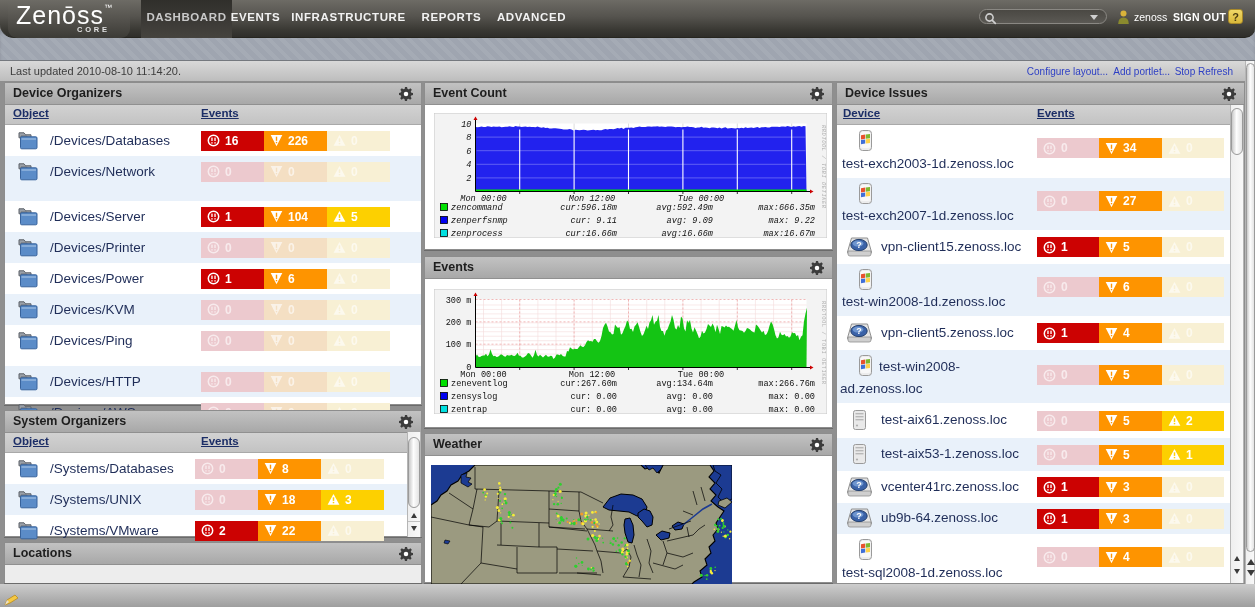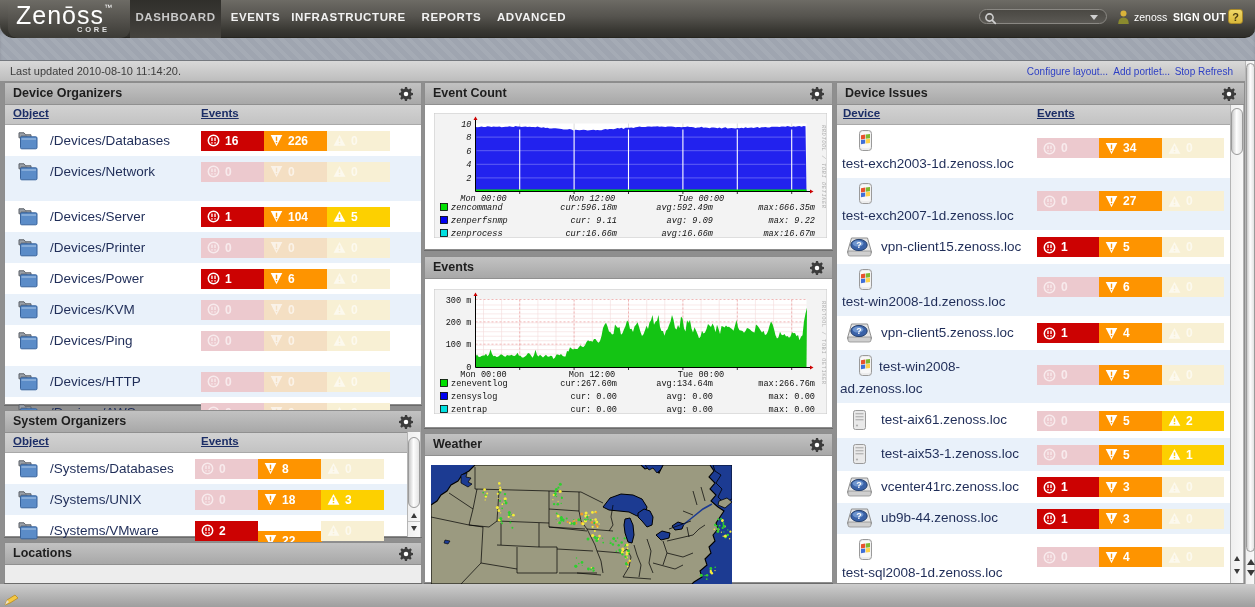--- a/index.html
+++ b/index.html
@@ -14,21 +14,21 @@
 #pagetips { right:8px; top:60px; color:#fff; font-size:10.5px; font-weight:bold; text-shadow:0 -1px 1px rgba(0,0,0,0.3); }
 #navbar { left:0; top:0; width:1255px; height:38px;
   background:linear-gradient(#6d6b65, #55534e 45%, #3a3934 80%, #2f2e2a);
   border-radius:0 0 10px 14px; border-bottom:1px solid #26251f; }
 #logotab { left:8px; top:0; width:122px; height:38px; border-radius:0 0 9px 9px;
   background:linear-gradient(#6d6b65, #504e49 60%, #3c3b36); }
 #logo { left:16px; top:1px; color:#fff; font-size:25px; letter-spacing:1px; }
 #logo .tm { font-size:8px; vertical-align:14px; letter-spacing:0; }
 #core { left:77px; top:25px; color:#e2e2e2; font-size:7.5px; font-weight:bold; letter-spacing:2.8px; }
 .tab { top:0; height:38px; line-height:34px; color:#f2f2f2; font-size:11.5px; font-weight:bold; letter-spacing:0.6px; text-align:center; }
-#tab-dash { left:130px; width:91px; background:linear-gradient(#302f2b, #3f3d39 70%, #45433e); color:#c9c9c9; }
+#tab-dash { left:141px; width:91px; background:linear-gradient(#302f2b, #3f3d39 70%, #45433e); color:#c9c9c9; }
 
 #search { left:979px; top:9px; width:128px; height:15px; border-radius:8px;
   background:linear-gradient(#4a4843,#5b5954); border:1px solid #8a8883; }
 #search .mag { position:absolute; left:4px; top:1.5px; }
 #search .chev { position:absolute; right:8px; top:5px; width:0; height:0;
   border-left:4px solid transparent; border-right:4px solid transparent; border-top:5px solid #cfcfcf; }
 #user { left:1134px; top:11px; color:#fff; font-size:10.5px; }
 #signout { left:1173px; top:11px; color:#fff; font-size:10.5px; font-weight:bold; letter-spacing:0.3px; }
 #help { left:1228px; top:9px; width:15px; height:15px; background:linear-gradient(#f0d867,#d9b83a);
   border:1px solid #a8892a; border-radius:3px; color:#4a3b10; font-size:11px; font-weight:bold; text-align:center; line-height:14px; }
@@ -416,21 +416,21 @@
           <path d="M4.5 7 h14.5 v2 h-14.5 Z" fill="#85abd8"></path>
         </svg></span>
       <span class="rtext" style="left:45px; top:8px;">/Systems/VMware</span>
       <div class="sev crit" style="left:190px; top:5.5px; width:63px;"><span style="opacity:1;"><svg width="13" height="13" viewBox="0 0 13 13">
             <circle cx="6.5" cy="6.5" r="5.2" fill="none" stroke="#fff" stroke-width="1.5"></circle>
             <rect x="4.3" y="3.6" width="1.35" height="3.4" fill="#fff"></rect>
             <rect x="4.3" y="8.2" width="1.35" height="1.35" fill="#fff"></rect>
             <rect x="7.35" y="3.6" width="1.35" height="3.4" fill="#fff"></rect>
             <rect x="7.35" y="8.2" width="1.35" height="1.35" fill="#fff"></rect>
           </svg></span><span class="n" style="opacity:1;">2</span></div>
-      <div class="sev err" style="left:253px; top:5.5px; width:64px;margin-top:10px;"><span style="opacity:1;"><svg width="13" height="13" viewBox="0 0 13 13">
+      <div class="sev err" style="left:253px; top:5.5px; width:64px;"><span style="opacity:1;"><svg width="13" height="13" viewBox="0 0 13 13">
             <path d="M0.7 1.1 h11.6 L6.5 12.2 Z" fill="#fff"></path>
             <rect x="5.8" y="2.7" width="1.4" height="4.1" fill="#fe9400"></rect>
             <rect x="5.8" y="7.9" width="1.4" height="1.4" fill="#fe9400"></rect>
           </svg></span><span class="n" style="opacity:1;">22</span></div>
       <div class="sev warn0" style="left:316px; top:5.5px; width:63px;"><span style="opacity:0.62;"><svg width="13" height="13" viewBox="0 0 13 13">
             <path d="M6.5 1 L12.4 11.8 H0.6 Z" fill="#fff"></path>
             <rect x="5.75" y="4.3" width="1.5" height="3.6" fill="#f8f0d4"></rect>
             <rect x="5.75" y="8.9" width="1.5" height="1.4" fill="#f8f0d4"></rect>
           </svg></span><span class="n" style="opacity:0.62;">0</span></div>
     </div>
@@ -1135,21 +1135,21 @@
           </svg></span><span class="n" style="opacity:0.62;">0</span></div>
     </div>
     <div class="row alt" style="height:31px;">
       <span class="abs" style="left:10px; top:5px;"><svg width="25" height="21" viewBox="0 0 25 21">
           <path d="M4.5 1 h16 l4 14 q0 2 -2 2 h-20 q-2 0 -2 -2 Z" fill="#e4e4e4" stroke="#8f8f8f" stroke-width="1"></path>
           <path d="M1 14 h23 v3 q0 2 -2 2 h-19 q-2 0 -2 -2 Z" fill="#cfcfcf" stroke="#8f8f8f" stroke-width="0.8"></path>
           <ellipse cx="12" cy="8" rx="8.2" ry="5.6" fill="#3a62a8" stroke="#24406e" stroke-width="1"></ellipse>
           <ellipse cx="11" cy="6.6" rx="5.4" ry="3" fill="#6e95cf"></ellipse>
           <text x="12" y="11.2" font-size="9" font-weight="bold" fill="#fff" text-anchor="middle" font-family="Liberation Sans,sans-serif">?</text>
         </svg></span>
-      <span class="rtext" style="left:44px; top:7px;">ub9b-44.zenoss.loc</span>
+      <span class="rtext" style="left:44px; top:7px;">ub9b-64.zenoss.loc</span>
       <div class="sev crit" style="left:200px; top:5.5px; width:62px;"><span style="opacity:1;"><svg width="13" height="13" viewBox="0 0 13 13">
             <circle cx="6.5" cy="6.5" r="5.2" fill="none" stroke="#fff" stroke-width="1.5"></circle>
             <rect x="4.3" y="3.6" width="1.35" height="3.4" fill="#fff"></rect>
             <rect x="4.3" y="8.2" width="1.35" height="1.35" fill="#fff"></rect>
             <rect x="7.35" y="3.6" width="1.35" height="3.4" fill="#fff"></rect>
             <rect x="7.35" y="8.2" width="1.35" height="1.35" fill="#fff"></rect>
           </svg></span><span class="n" style="opacity:1;">1</span></div>
       <div class="sev err" style="left:262px; top:5.5px; width:63px;"><span style="opacity:1;"><svg width="13" height="13" viewBox="0 0 13 13">
             <path d="M0.7 1.1 h11.6 L6.5 12.2 Z" fill="#fff"></path>
             <rect x="5.8" y="2.7" width="1.4" height="4.1" fill="#fe9400"></rect>

